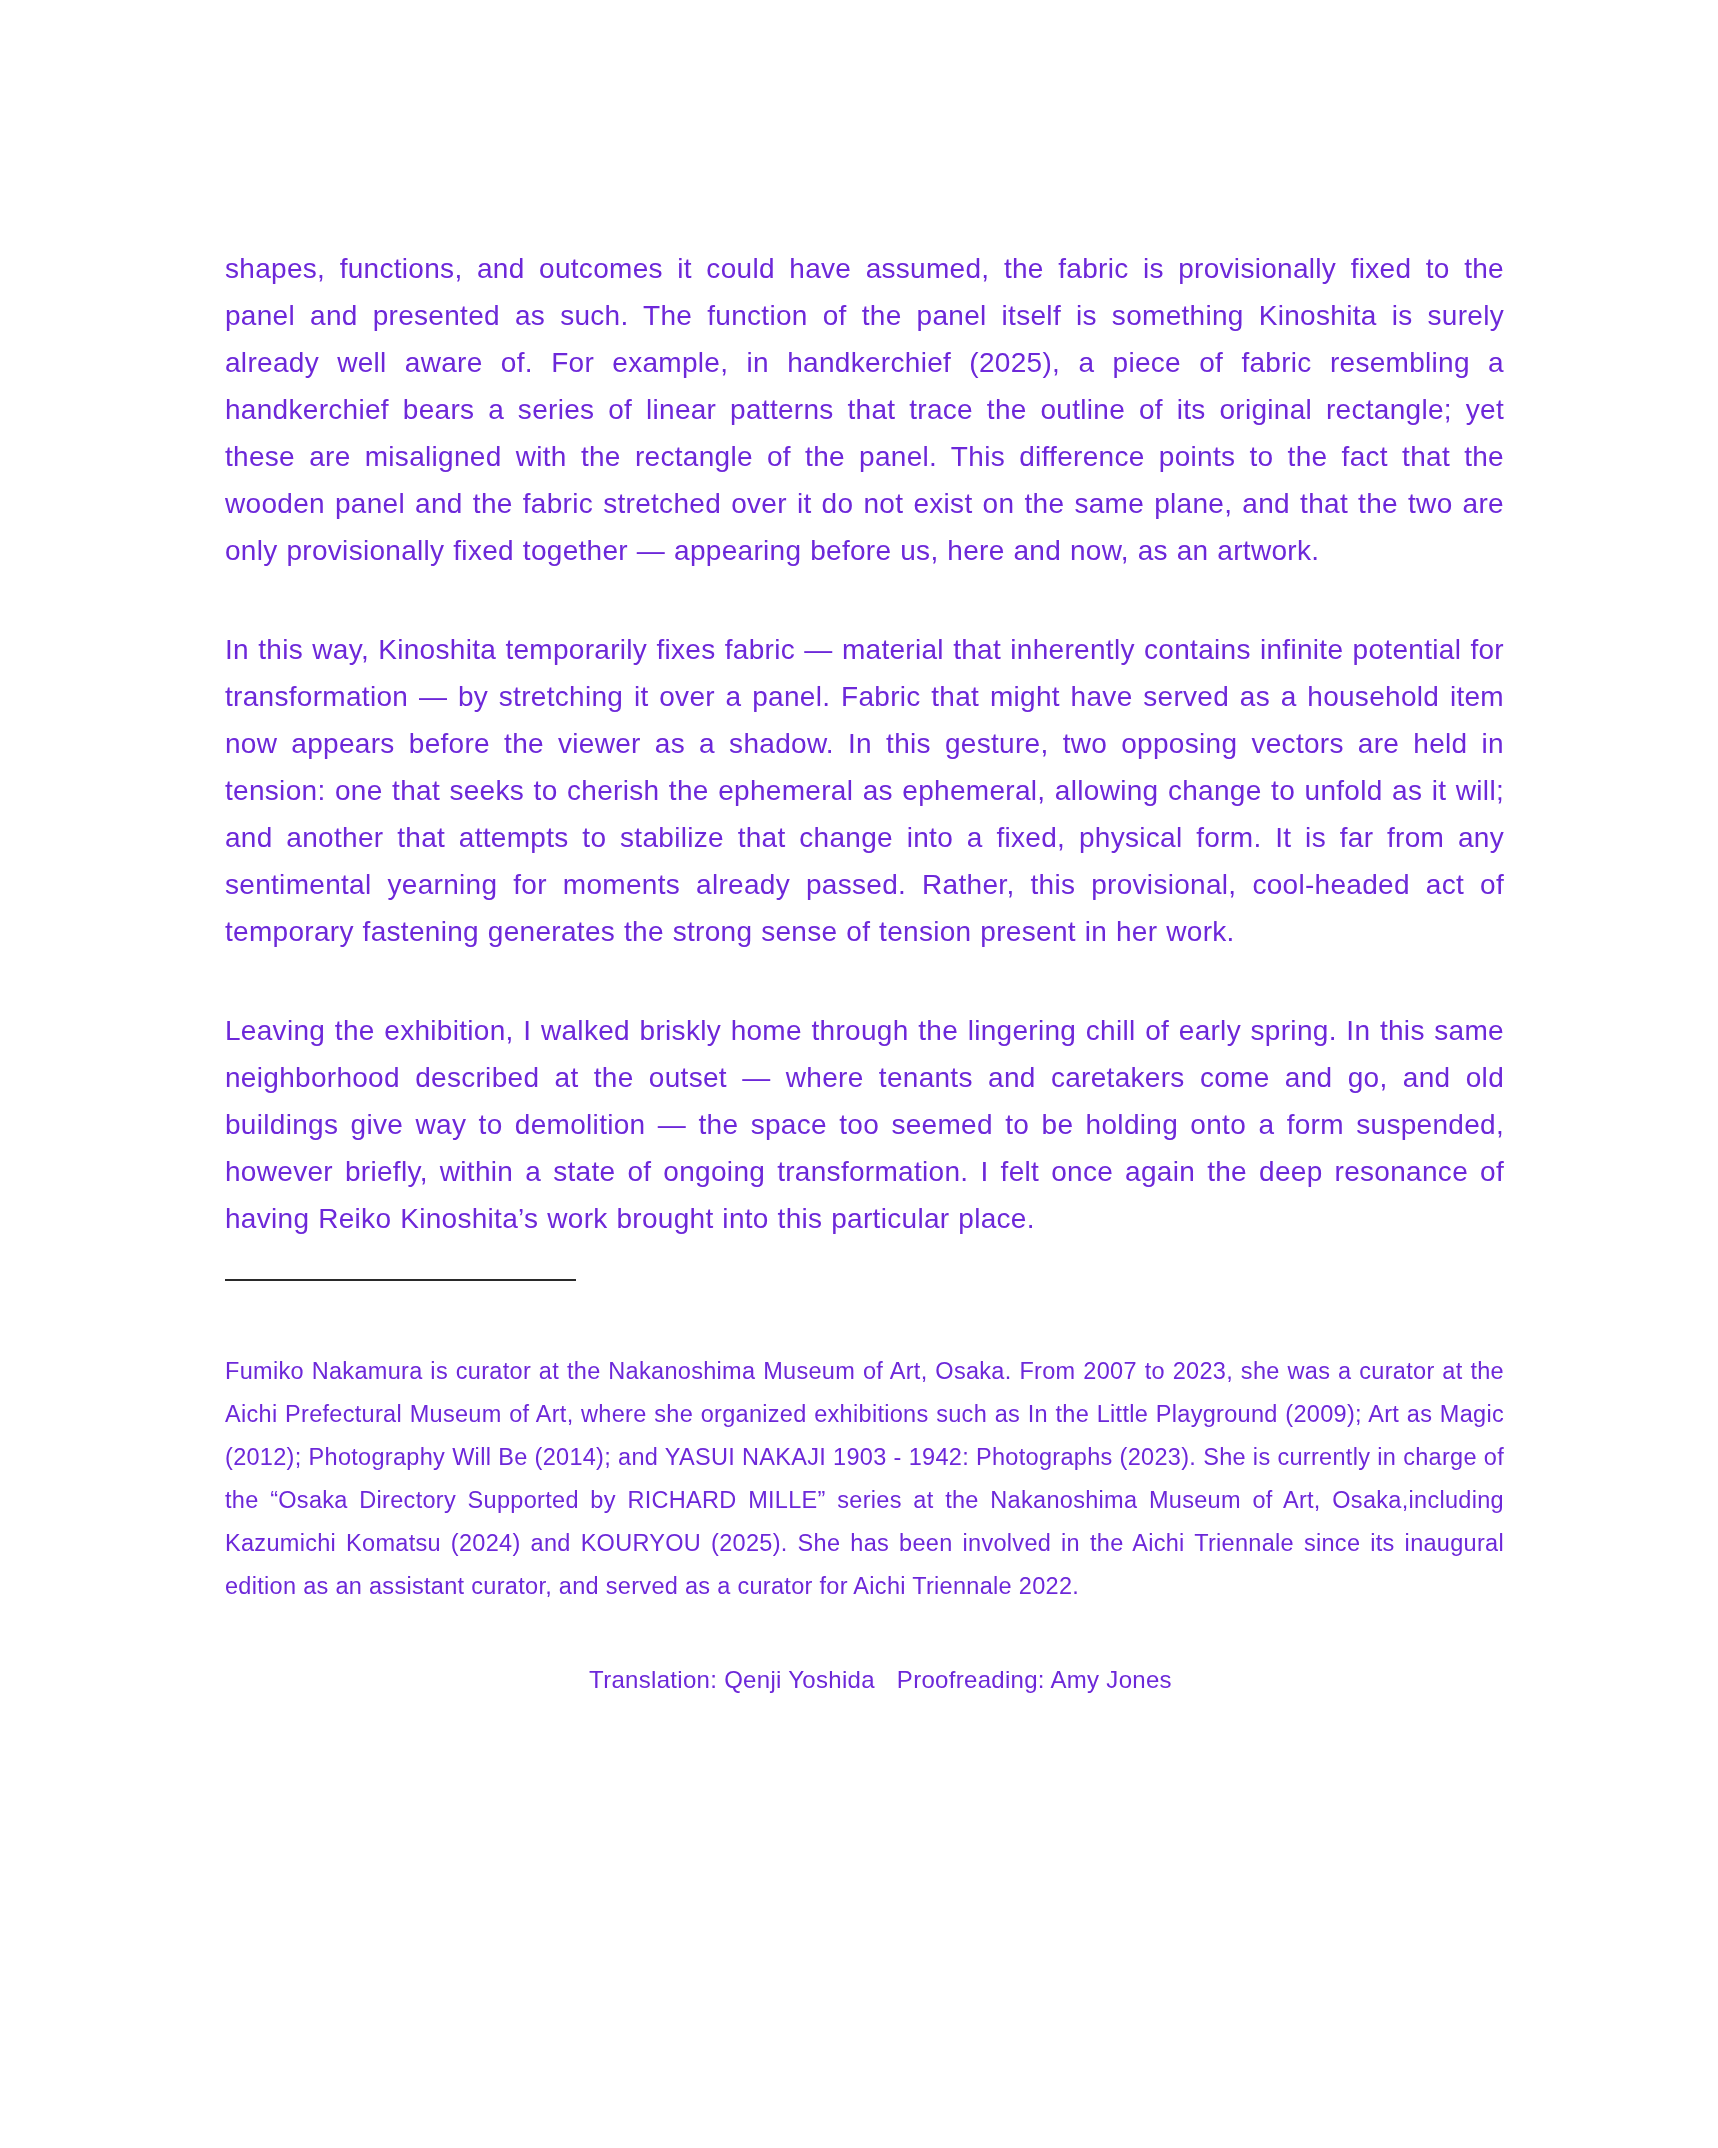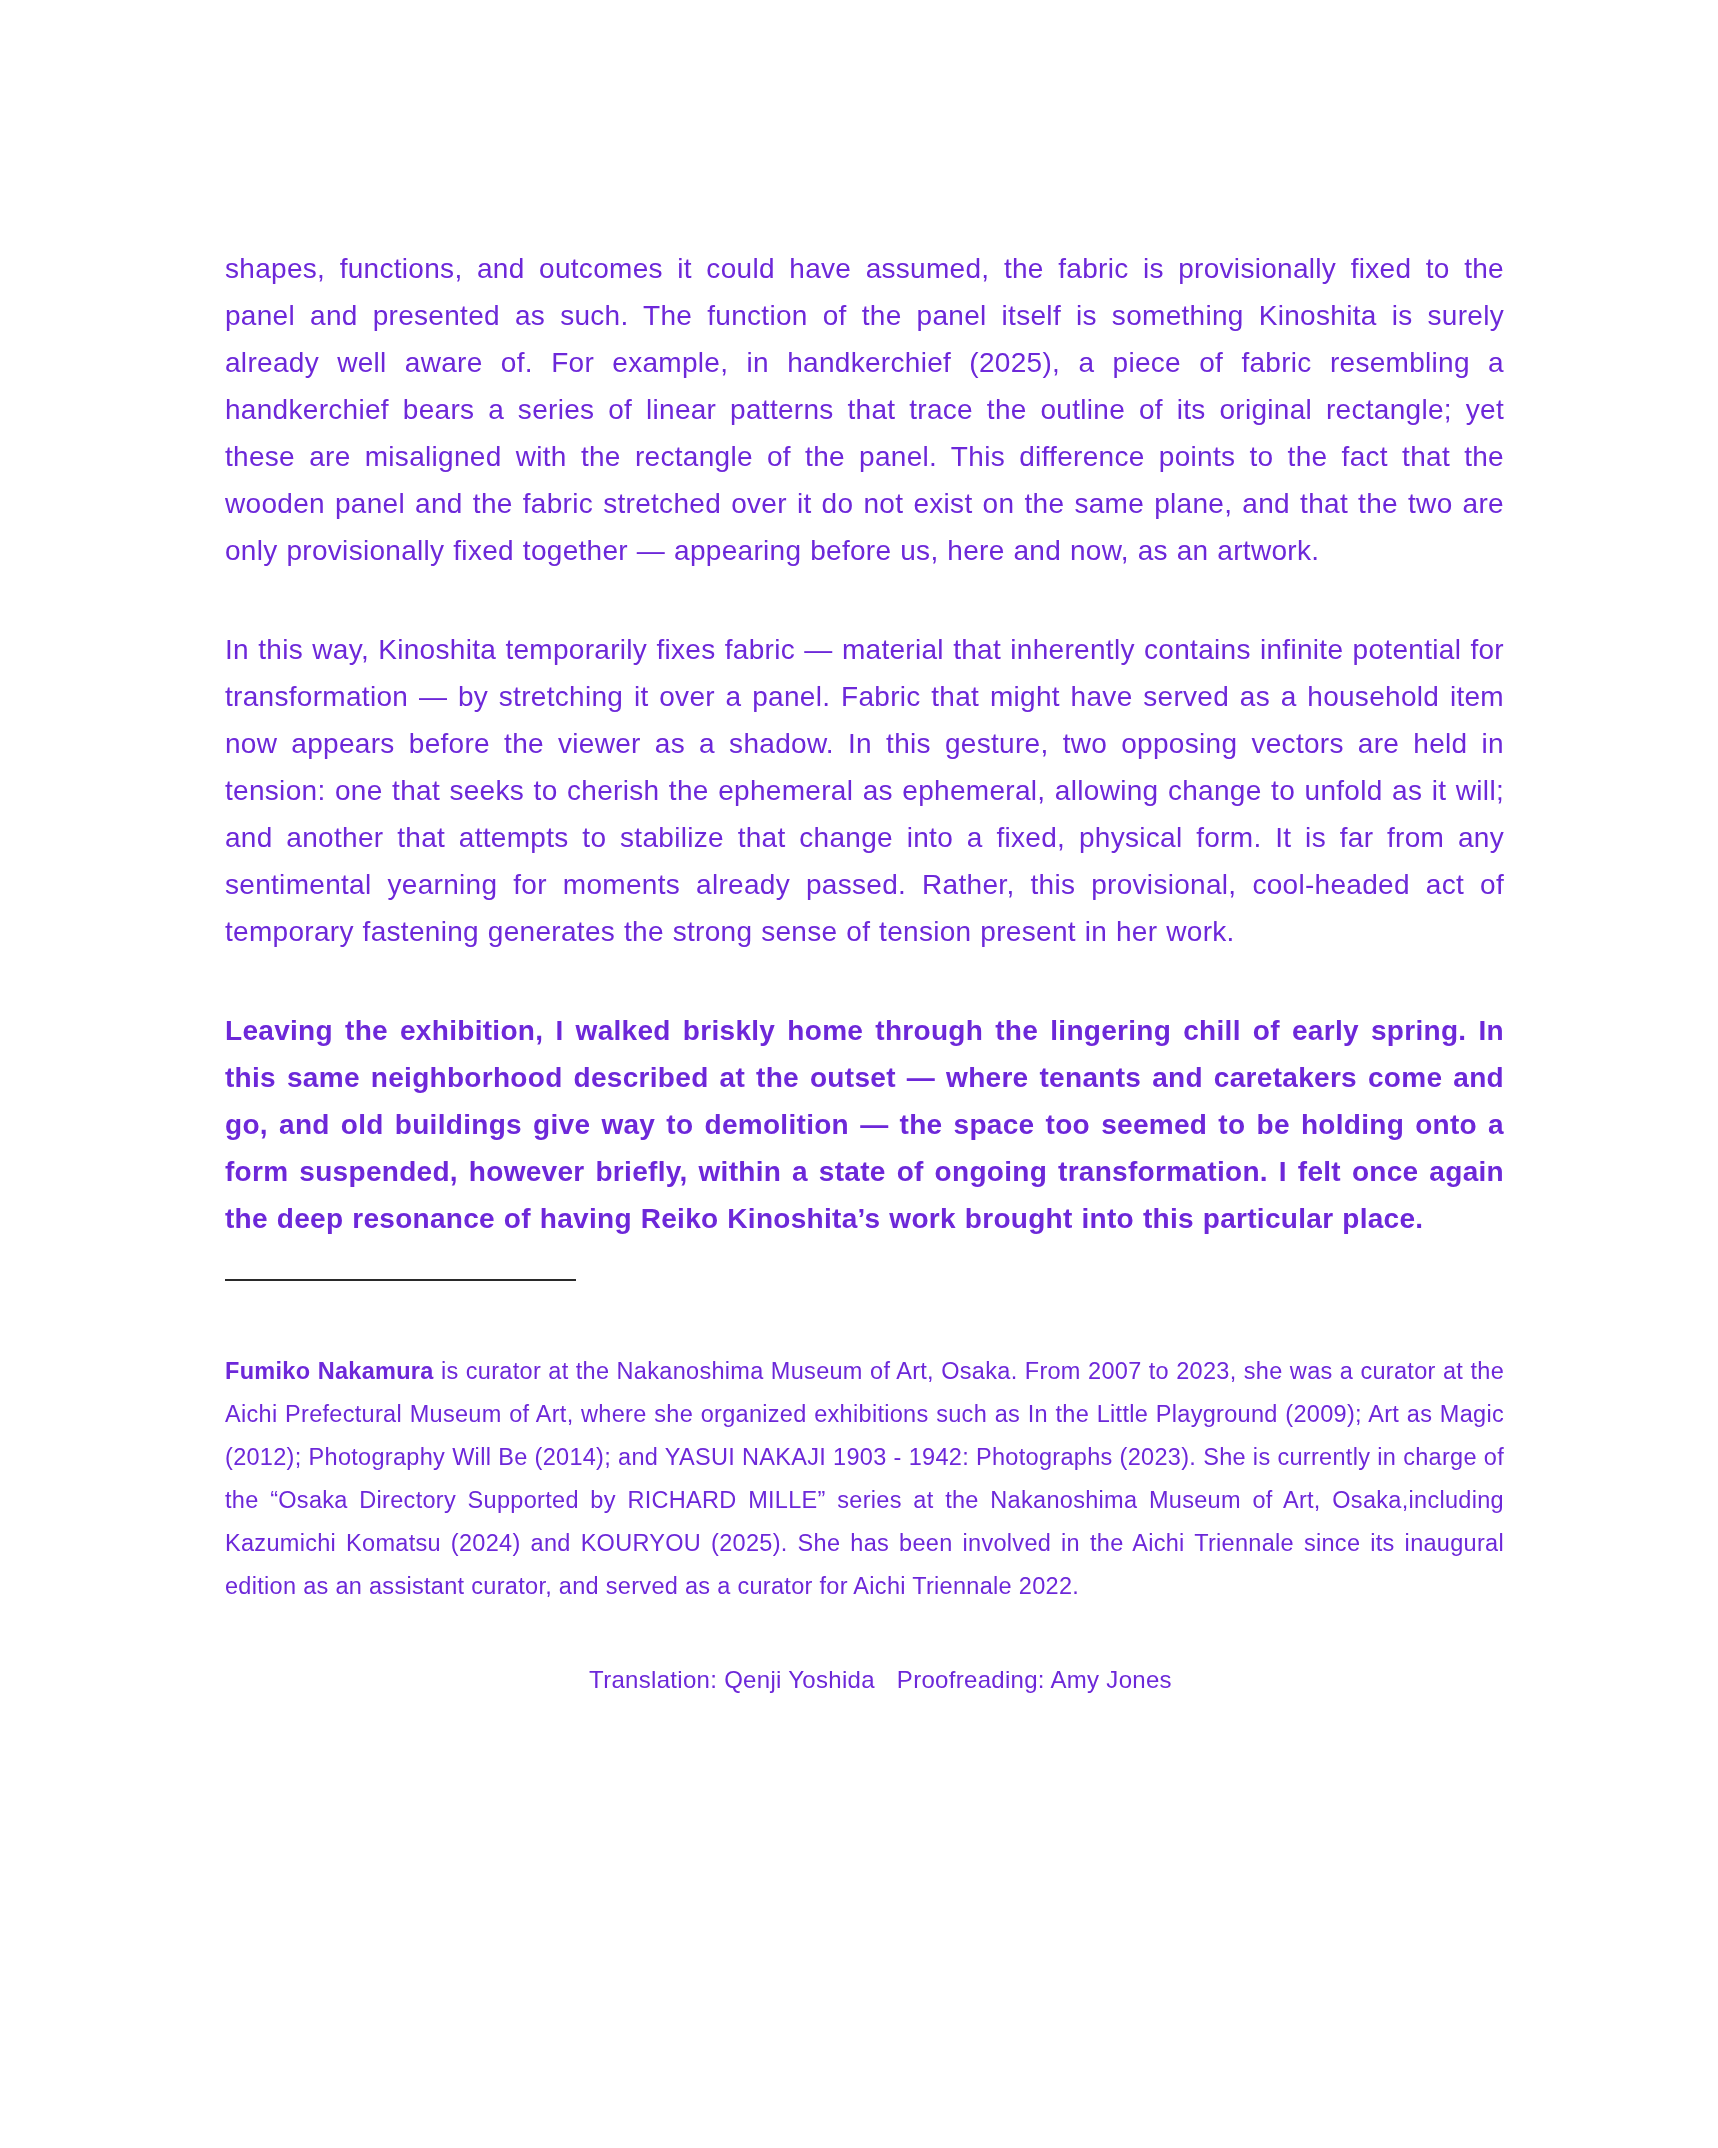--- a/index.html
+++ b/index.html
@@ -23,39 +23,38 @@
     font-size: 28px;
     line-height: 47px;
     font-weight: 400;
     letter-spacing: 0.3px;
     word-spacing: 0.8px;
     text-align: justify;
     text-justify: inter-word;
   }
   .essay p.para:last-child {
     margin-bottom: 14px;
-    font-weight: bold;
   }
   hr.divider {
     border: none;
     border-top: 2.5px solid #2a2a2a;
     width: 351px;
     margin: 37px 0 0 0;
   }
   p.bio {
     margin: 69px 0 0 0;
     font-size: 23.5px;
     line-height: 43px;
     font-weight: 400;
     letter-spacing: 0.3px;
     text-align: justify;
     text-justify: inter-word;
   }
   p.bio strong {
-    font-weight: 700;
+    font-weight: 400;
     margin-top: 28px;
   }
   p.credits {
     margin: 50px 0 0 0;
     padding-left: 32px;
     font-size: 24px;
     line-height: 43px;
     letter-spacing: 0.3px;
     text-align: center;
   }

